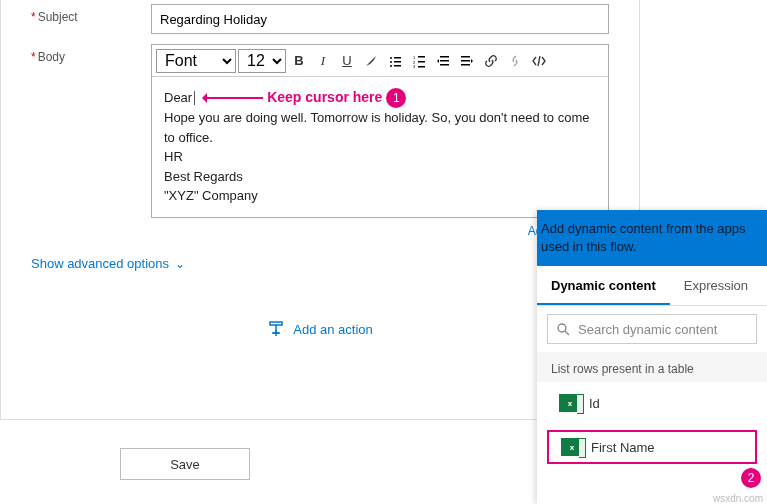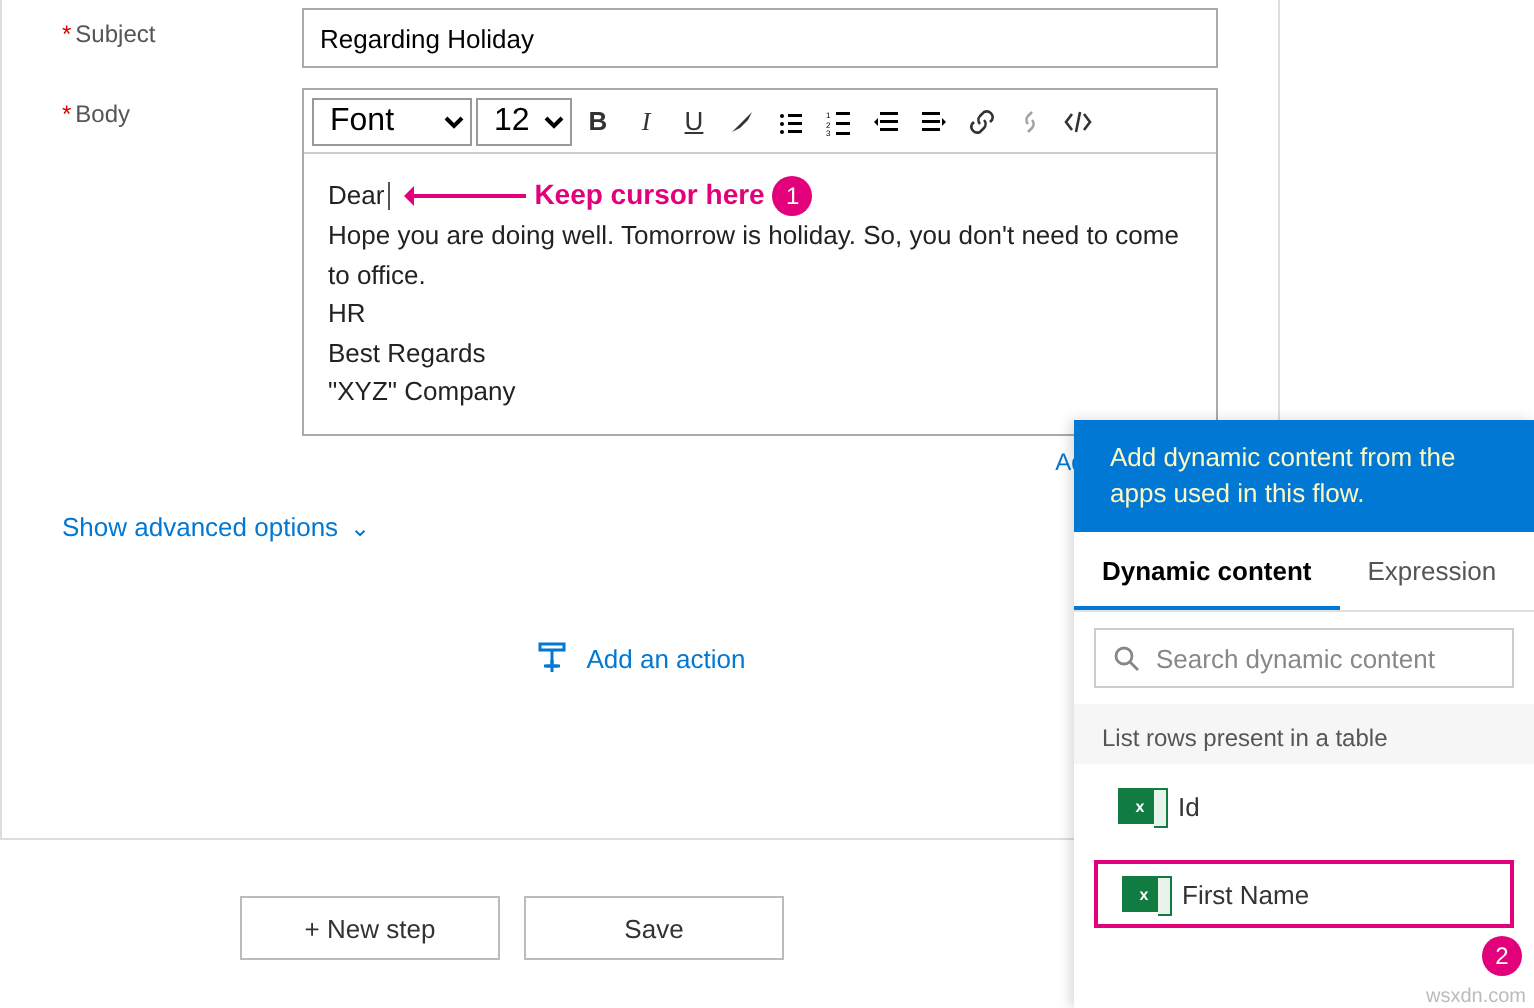--- a/index.html
+++ b/index.html
@@ -24,21 +24,21 @@
 .arrow-shaft::after { content: ""; position: absolute; right: -3px; top: -3px; width: 6px; height: 6px; border-top: 2px solid #e3007b; border-right: 2px solid #e3007b; transform: rotate(45deg); display:none; }
 .annot-text { color: #e3007b; font-weight: bold; font-size: 14px; margin-left: 4px; }
 .badge { width: 20px; height: 20px; border-radius: 50%; background: #e3007b; color: #fff; font-size: 12px; display: inline-flex; align-items: center; justify-content: center; margin-left: 4px; }
 .add-dyn { text-align: right; padding-right: 12px; margin-top: 6px; color: #0078d4; font-size: 12px; }
 .adv-opts { display: inline-flex; align-items: center; gap: 6px; color: #0078d4; font-size: 13px; margin-top: 18px; cursor: pointer; }
 .add-action { position: absolute; left: 0; top: 320px; width: 640px; text-align: left; color: #0078d4; font-size: 13px; display: flex; align-items: center; justify-content: center; gap: 8px; }
 .add-action svg { stroke: #0078d4; }
 .bottom-bar { position: absolute; left: 120px; top: 448px; display: flex; gap: 12px; }
 .bottom-bar button { width: 130px; height: 32px; border: 1px solid #bbb; background: #fff; font-size: 13px; color: #333; cursor: pointer; }
 .panel { position: absolute; right: 0; top: 210px; width: 230px; height: 294px; background: #fff; box-shadow: -2px 0 6px rgba(0,0,0,.15); display: flex; flex-direction: column; }
-.panel-header { background: #0078d4; color: #fef9c3; padding: 10px 18px; font-size: 13px; line-height: 1.4; }
+.panel-header { background: #0078d4; color: #0f172a; padding: 10px 4px; font-size: 13px; line-height: 1.4; }
 .panel-tabs { display: flex; border-bottom: 1px solid #e0e0e0; }
 .panel-tabs .tab { padding: 12px 14px 10px 14px; font-size: 13px; color: #555; cursor: pointer; }
 .panel-tabs .tab.active { color: #000; font-weight: 600; border-bottom: 2px solid #0078d4; }
 .panel-search { display: flex; align-items: center; border: 1px solid #ccc; height: 30px; margin: 8px 10px; padding: 0 8px; color: #888; gap: 8px; }
 .panel-section { padding: 10px 14px 6px 14px; background: #f6f6f6; font-size: 12px; color: #555; }
 .chip { display: flex; align-items: center; gap: 8px; padding: 6px 12px; margin: 6px 10px; font-size: 13px; cursor: pointer; }
 .chip.selected { border: 2px solid #e3007b; }
 .chip .xl { width: 22px; height: 18px; background: #107c41; display: flex; align-items: center; justify-content: center; color: #fff; font-size: 8px; font-weight: bold; position: relative; }
 .chip .xl::before { content:""; position:absolute; right:-3px; top:0; width:6px; height:18px; background:#e8f3eb; border:1px solid #107c41; border-left:none; }
 .footer-badge { position: absolute; right: 6px; bottom: 16px; }
@@ -156,21 +156,20 @@
       <rect x="3" y="2" width="12" height="3"></rect>
       <line x1="9" y1="5" x2="9" y2="13"></line>
       <line x1="5" y1="13" x2="13" y2="13"></line>
       <line x1="9" y1="10" x2="9" y2="16"></line>
       <line x1="6" y1="13" x2="12" y2="13"></line>
     </svg>
   <span>Add an action</span>
 </div>
 
 <div class="bottom-bar">
-  <button>+ New step</button>
   <button>Save</button>
 </div>
 
 <div class="panel">
   <div class="panel-header">Add dynamic content from the apps used in this flow.</div>
   <div class="panel-tabs">
     <div class="tab active">Dynamic content</div>
     <div class="tab">Expression</div>
   </div>
   <div class="panel-search">

